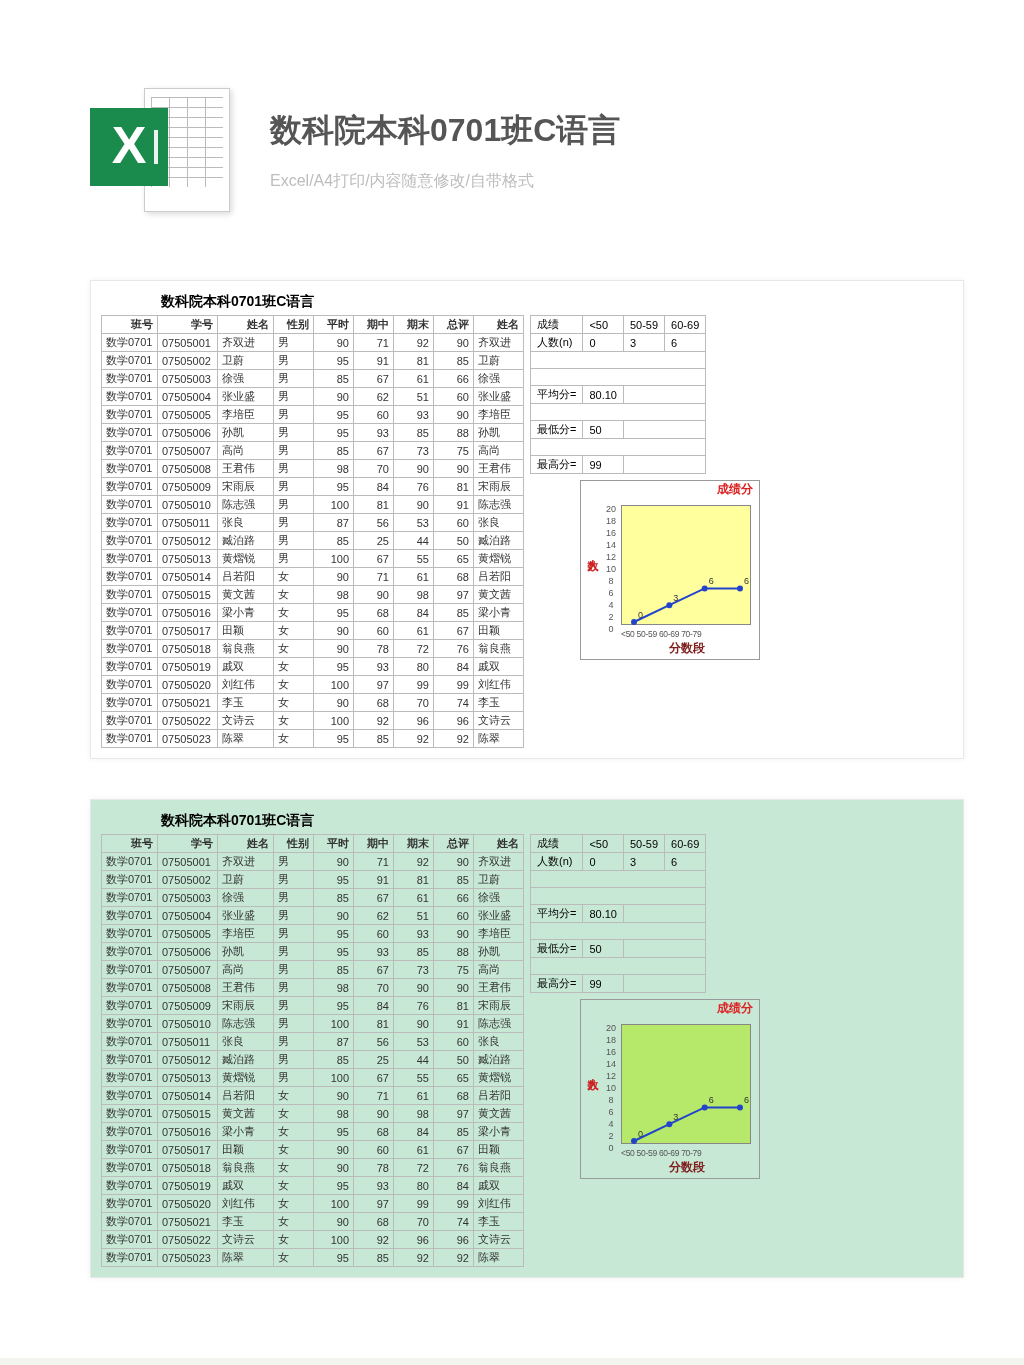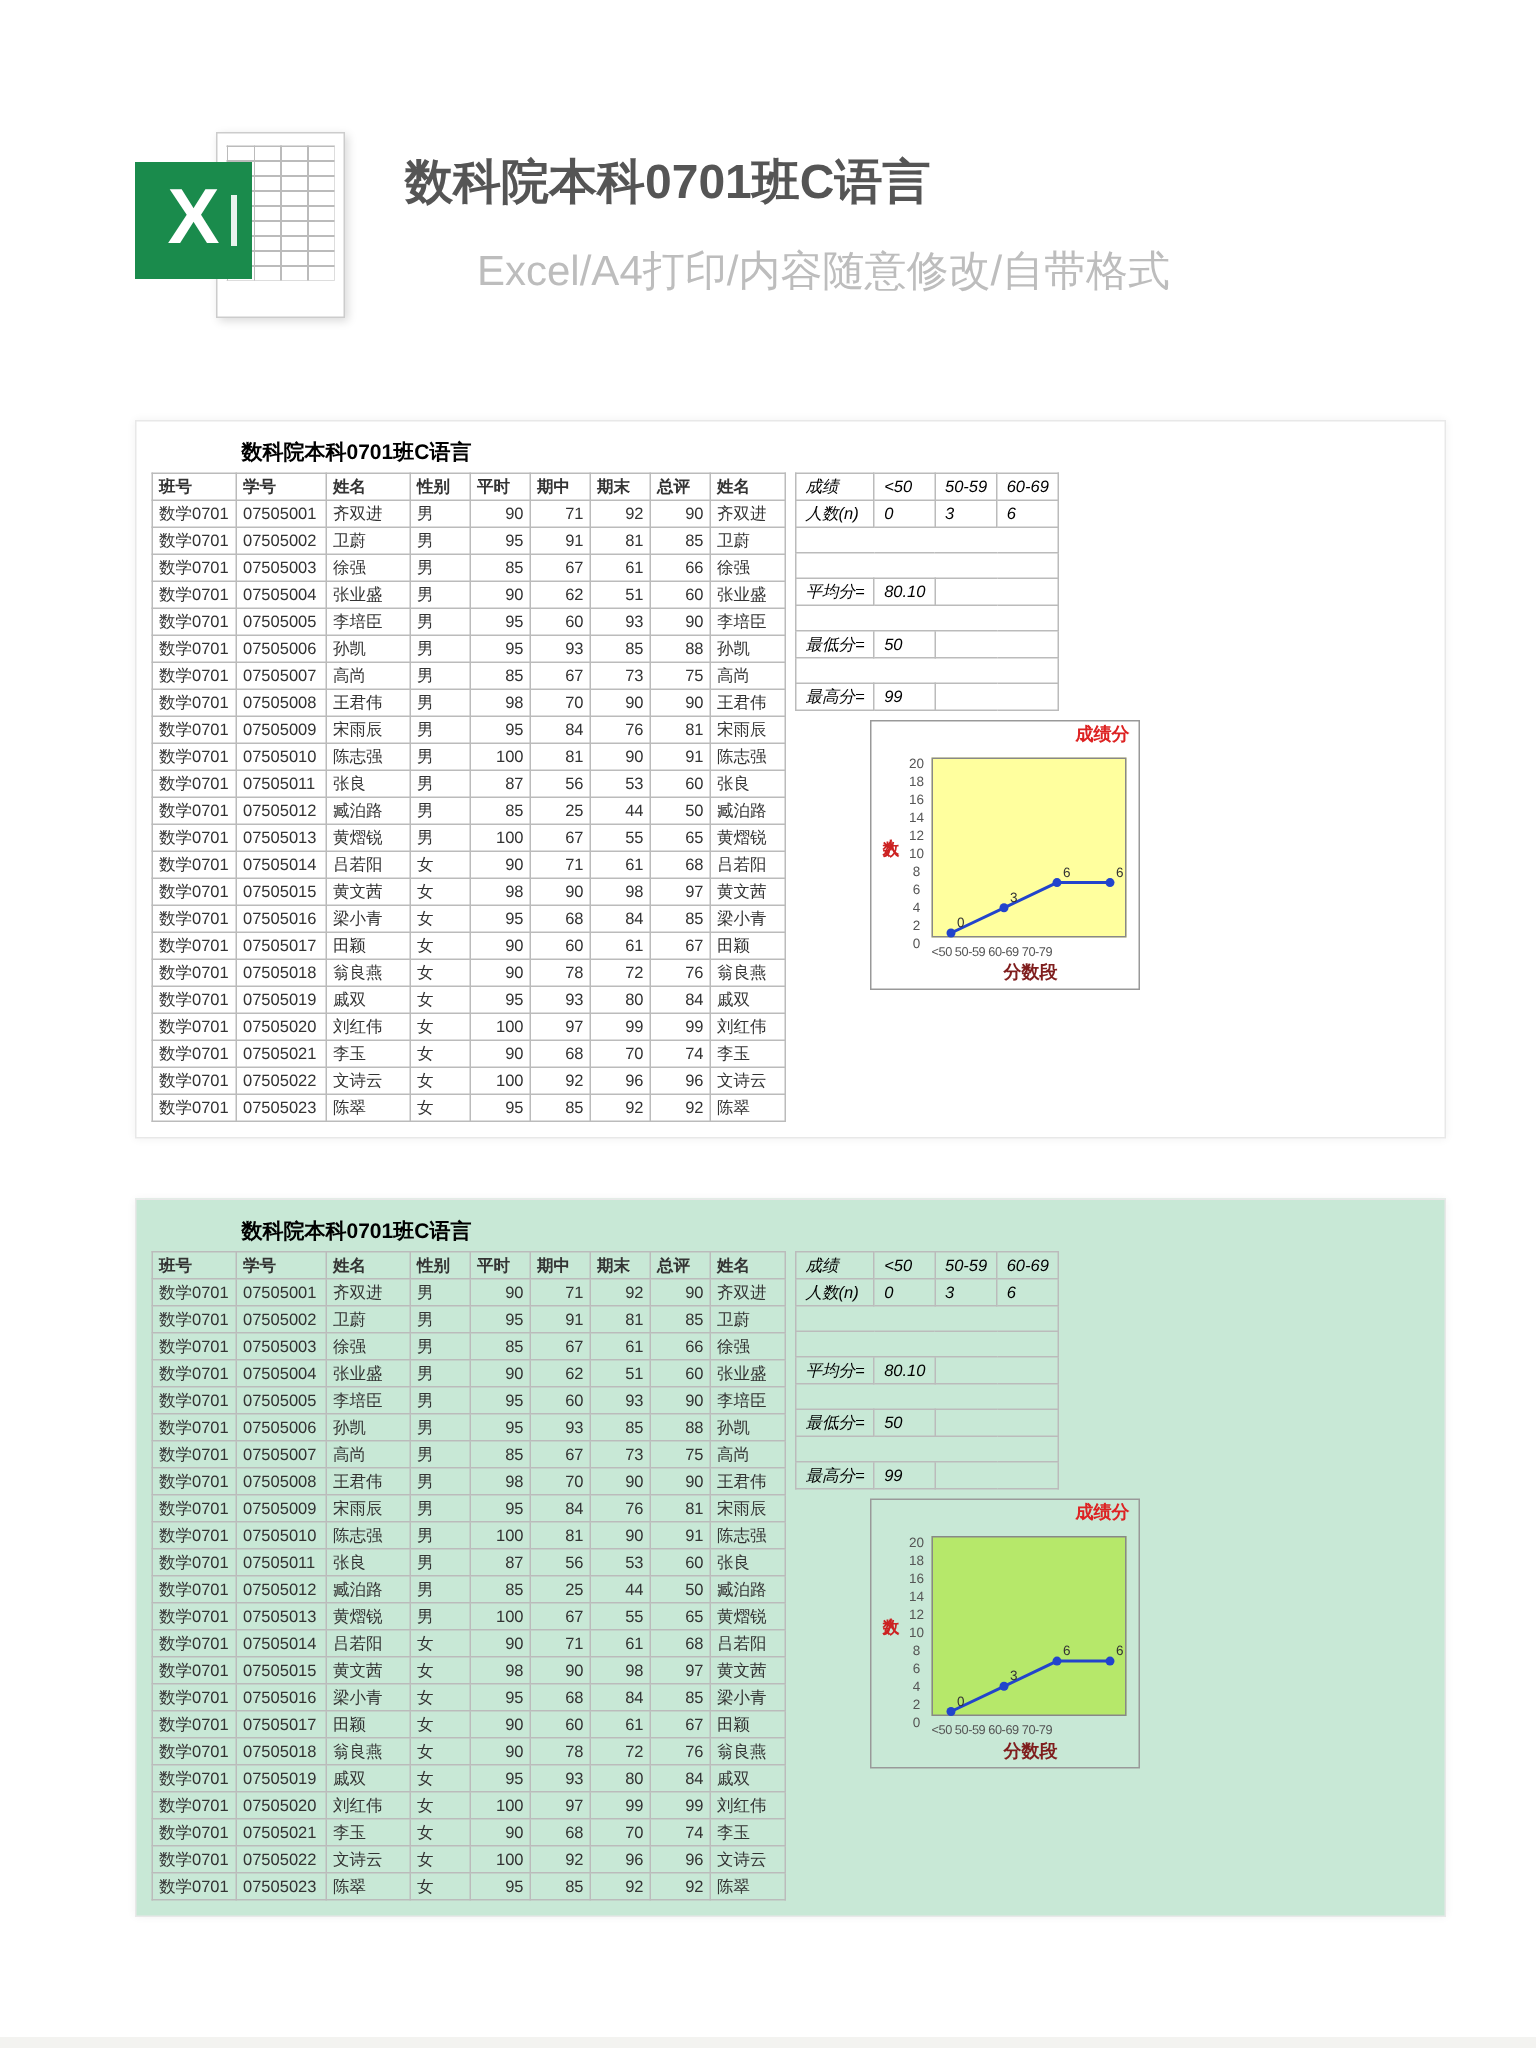--- a/index.html
+++ b/index.html
@@ -11,38 +11,38 @@
   .excel-icon { width: 140px; height: 140px; position: relative; flex: 0 0 auto; }
   .excel-icon .sheet { position:absolute; right:0; top:8px; width:86px; height:124px; background:#fff; border:1px solid #ccc; box-shadow:2px 2px 6px rgba(0,0,0,.15); }
   .excel-icon .sheet::before { content:""; position:absolute; left:6px; right:6px; top:8px; height:90px;
     background: repeating-linear-gradient(#bbb 0 1px, transparent 1px 10px),
                 repeating-linear-gradient(90deg,#bbb 0 1px, transparent 1px 18px); }
   .excel-icon .badge { position:absolute; left:0; top:28px; width:78px; height:78px; background:#1a8b4c;
     display:flex; align-items:center; justify-content:center; }
   .excel-icon .badge span { color:#fff; font-size:52px; font-weight:bold; position:relative; top:-2px; }
   .excel-icon .badge .bar { position:absolute; right:10px; top:22px; width:4px; height:34px; background:rgba(255,255,255,.9);}
   .titles h1 { font-size: 32px; color:#555; font-weight:bold; margin-bottom:18px; }
-  .titles .sub { font-size:28px; color:#bdbdbd;margin-left:48px; }
+  .titles .sub { font-size:16px; color:#bdbdbd; }
 
   
   .preview { margin: 0 0 40px 0; background:#fff; border:1px solid #e8e8e8; padding:10px 0 10px 10px; box-shadow:0 0 6px rgba(0,0,0,.06); position:relative; overflow:hidden; }
   .preview.green { background:#c8e8d6; }
   .sheet-title { font-size:14px; font-weight:bold; padding:2px 0 4px 60px; }
   .sheet-body { display:flex; }
   .grid { border-collapse:collapse; font-size:11px; color:#333; }
   .grid th, .grid td { border:1px solid #bbb; padding:1px 4px; height:17px; white-space:nowrap; }
-  .grid th { font-weight:bold; text-align:left; }
+  .grid th { font-weight:bold; text-align:right; }
   .grid .num { text-align:right; }
   .col-class{width:56px}.col-id{width:60px}.col-name{width:56px}.col-sex{width:40px}
   .col-s{width:40px}.col-name2{width:50px}
 
   
   .right { font-size:11px; margin-left:6px; flex:0 0 auto; }
   .stat-table { border-collapse:collapse; }
-  .stat-table td { border:1px solid #bbb; padding:1px 6px; height:17px; white-space:nowrap;font-style:italic; }
+  .stat-table td { border:1px solid #bbb; padding:1px 6px; height:17px; white-space:nowrap; }
   .stat-gap td { height:17px; border-left:1px solid #bbb; border-right:1px solid #bbb;}
   .chart-box { position:relative; width:180px; height:180px; margin:6px 0 0 50px; background:#fff; border:1px solid #999;}
   .preview.green .chart-box { background:#c8e8d6;}
   .chart-title { position:absolute; right:6px; top:0; color:#d22; font-size:12px; font-weight:bold;}
   .chart-plot { position:absolute; left:40px; top:24px; width:130px; height:120px; background:#ffff9e; border:1px solid #888;}
   .preview.green .chart-plot { background:#b6e86a; }
   .chart-plot svg { position:absolute; left:0; top:0;}
   .y-ticks { position:absolute; left:22px; top:22px; font-size:9px; color:#555; line-height:12px; text-align:center; width:16px;}
   .y-ticks span{display:block;}
   .y-label { position:absolute; left:4px; top:70px; color:#c22; font-size:11px; font-weight:bold; writing-mode:vertical-rl;}

